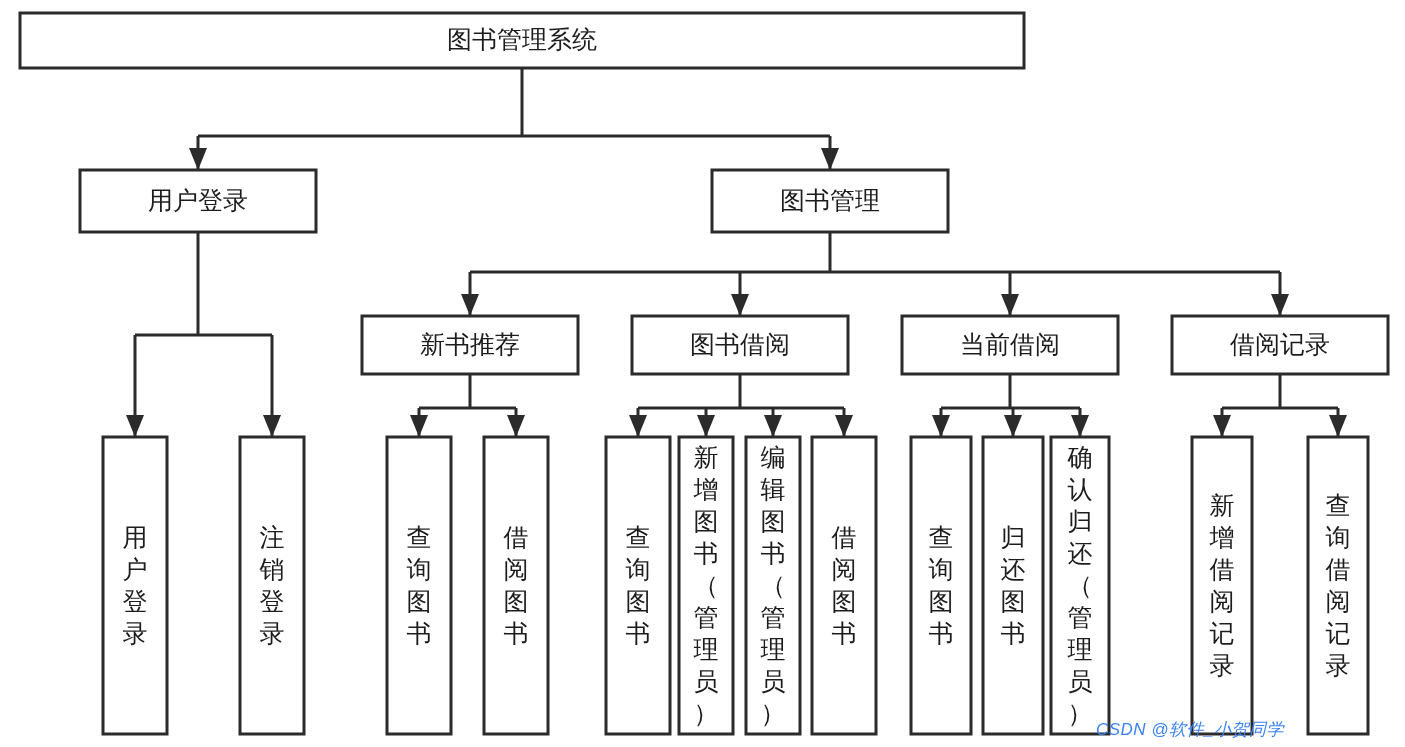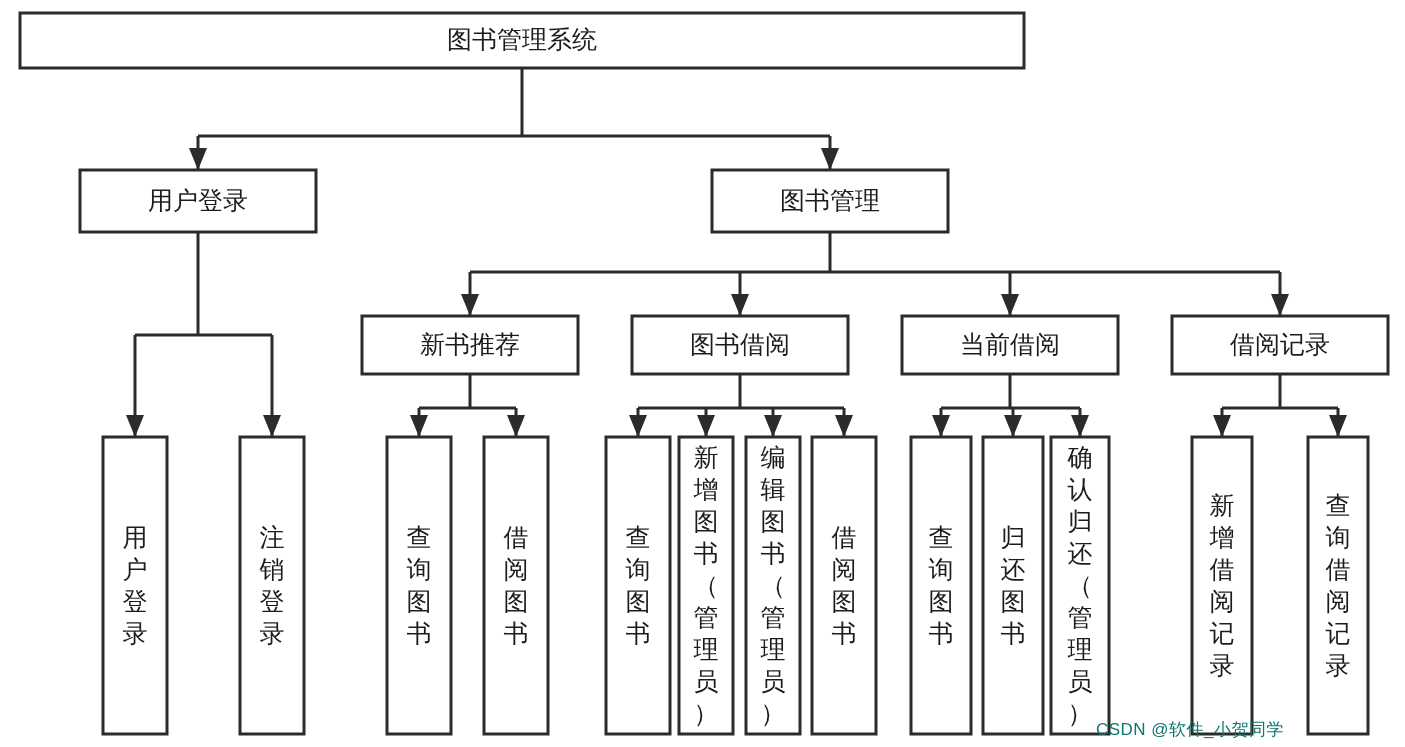--- a/index.html
+++ b/index.html
@@ -52,24 +52,25 @@
     font-size: 25px;
     fill: #1c1c1c;
     text-anchor: middle;
   }
   .watermark {
     position: absolute;
     right: 12px;
     bottom: 6px;
     font-family: "Liberation Sans", "DejaVu Sans", sans-serif;
     font-size: 17px;
-    color: #0f766e;
+    color: #3b82f6;
     letter-spacing: 0.5px;
     white-space: nowrap;
     pointer-events: none;
+    font-style: italic;
   }
 </style>
 </head>
 <body>
 
 <div id="diagram-root">
   <svg class="diagram" viewBox="0 0 1405 747" xmlns="http://www.w3.org/2000/svg">
     <g id="connectors">
         <line x1="522" y1="68" x2="522" y2="136" class="connector"></line>
         <line x1="198" y1="136" x2="830" y2="136" class="connector"></line>

